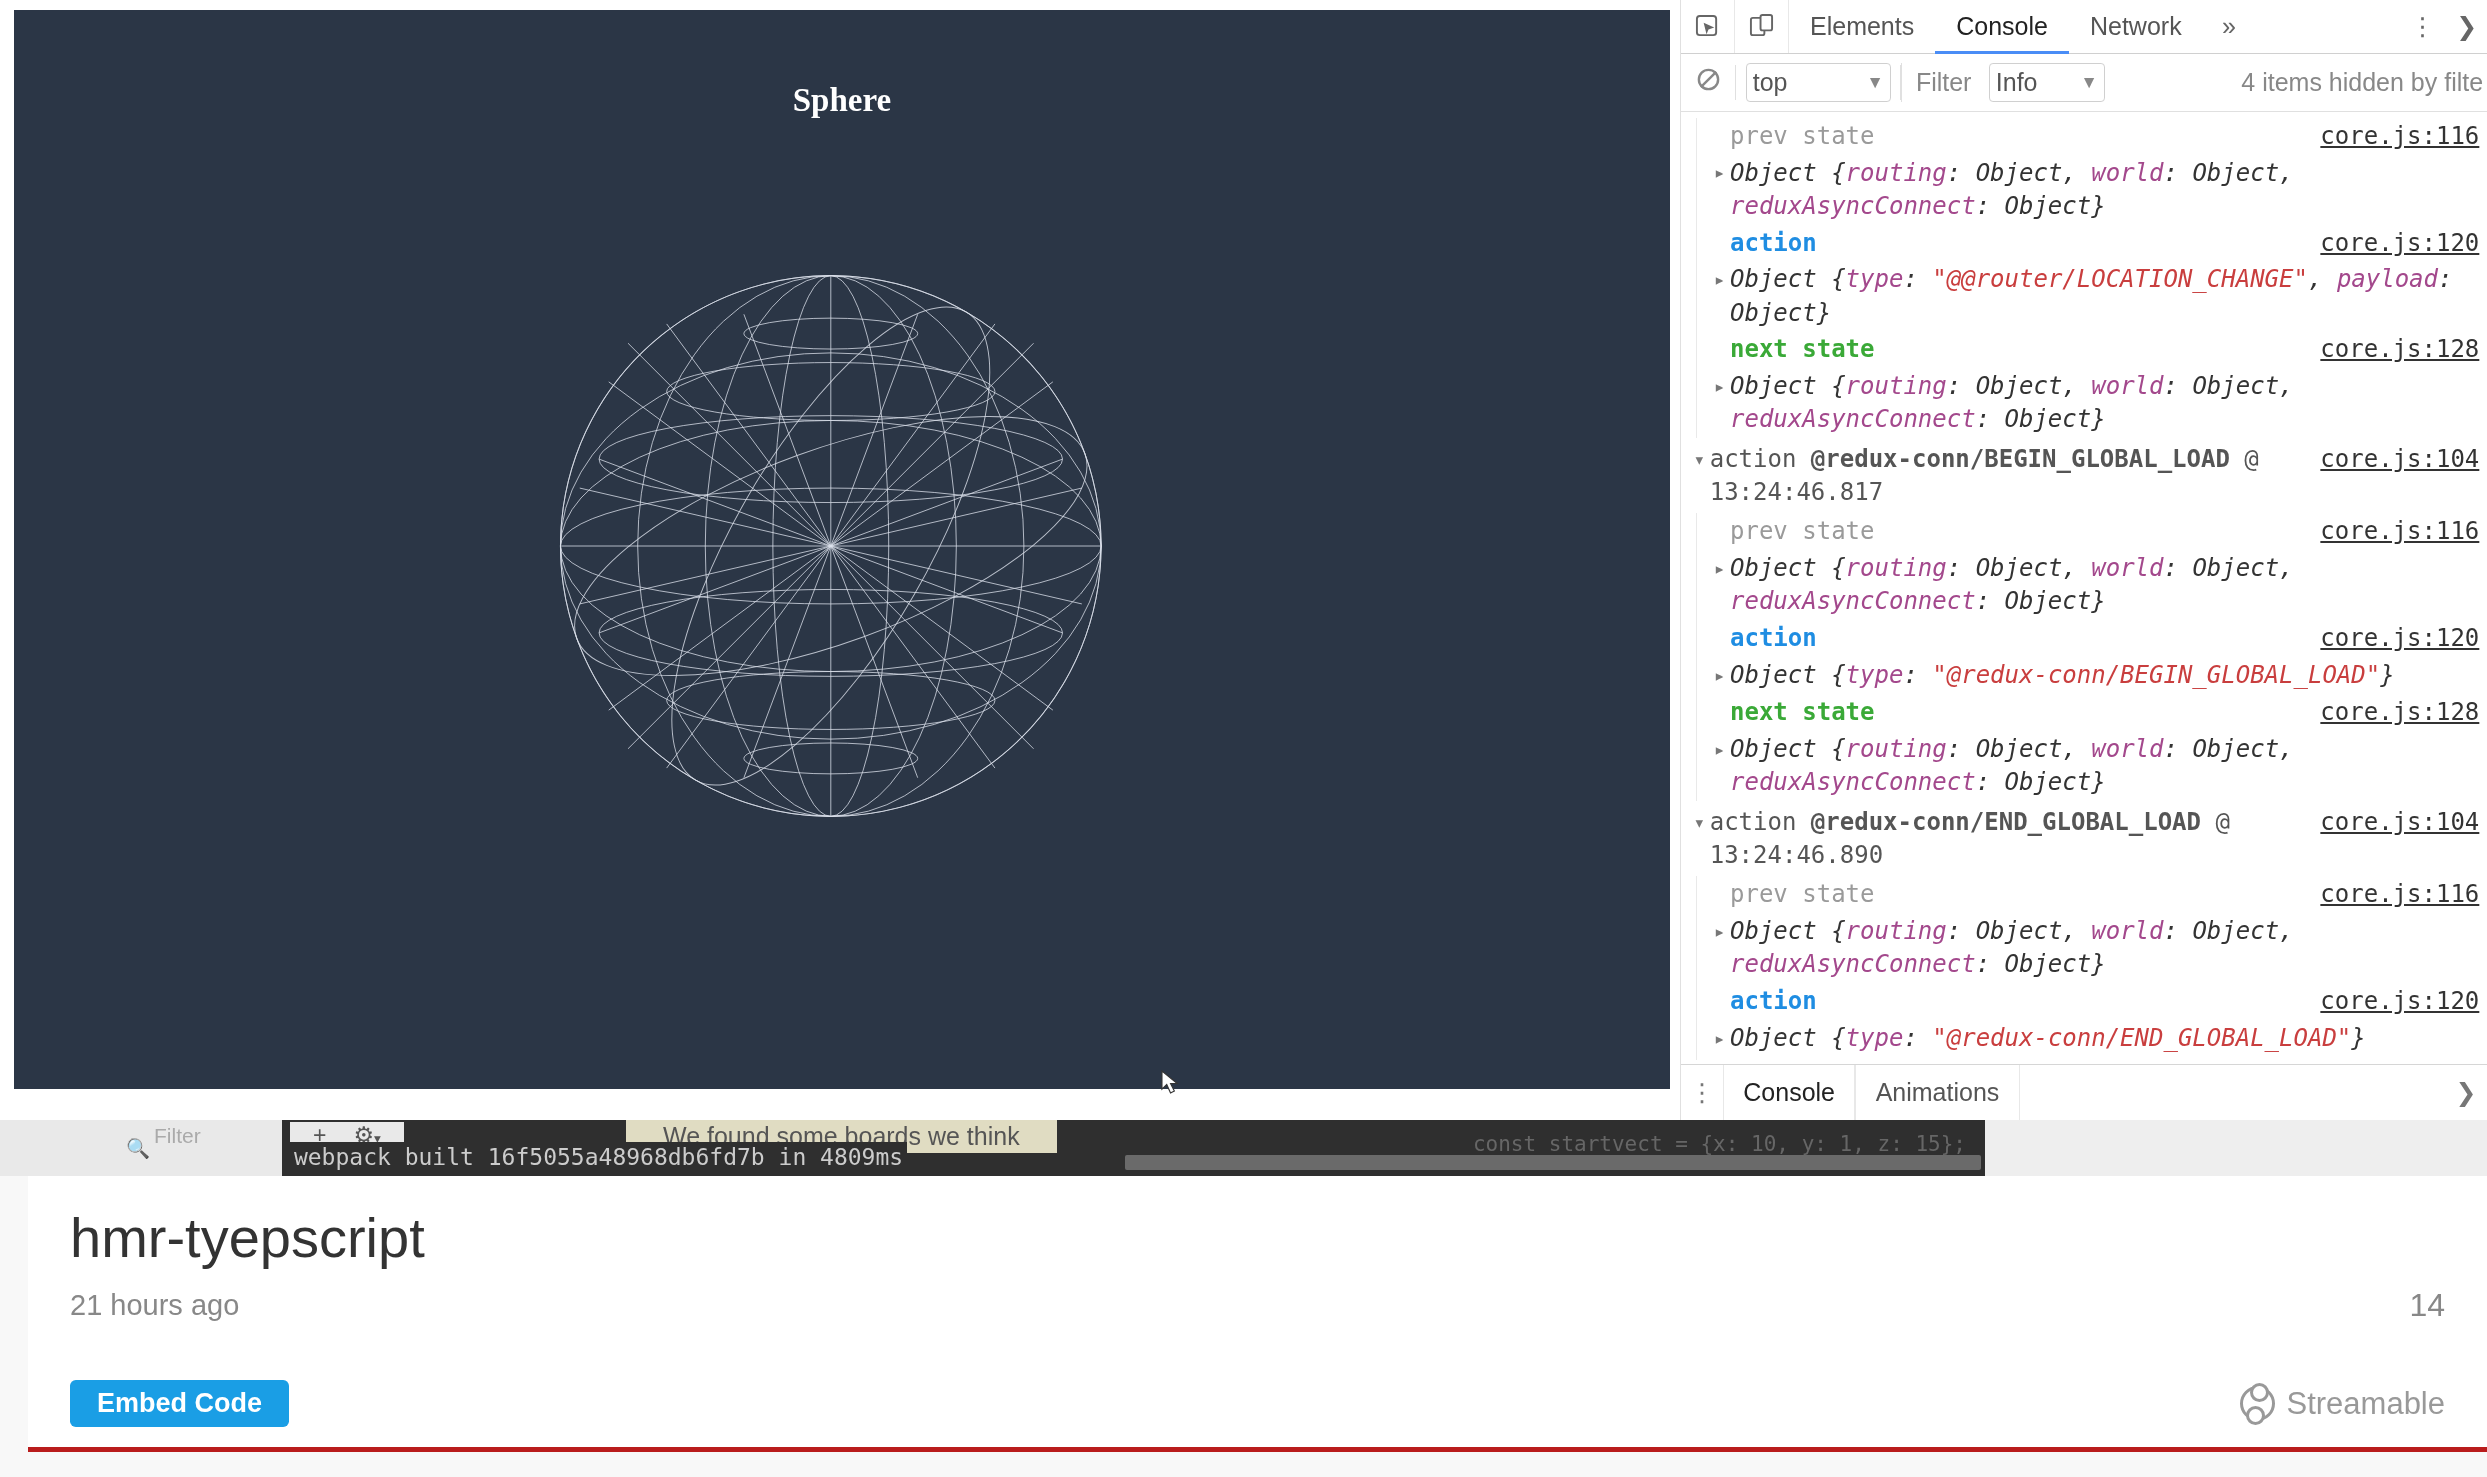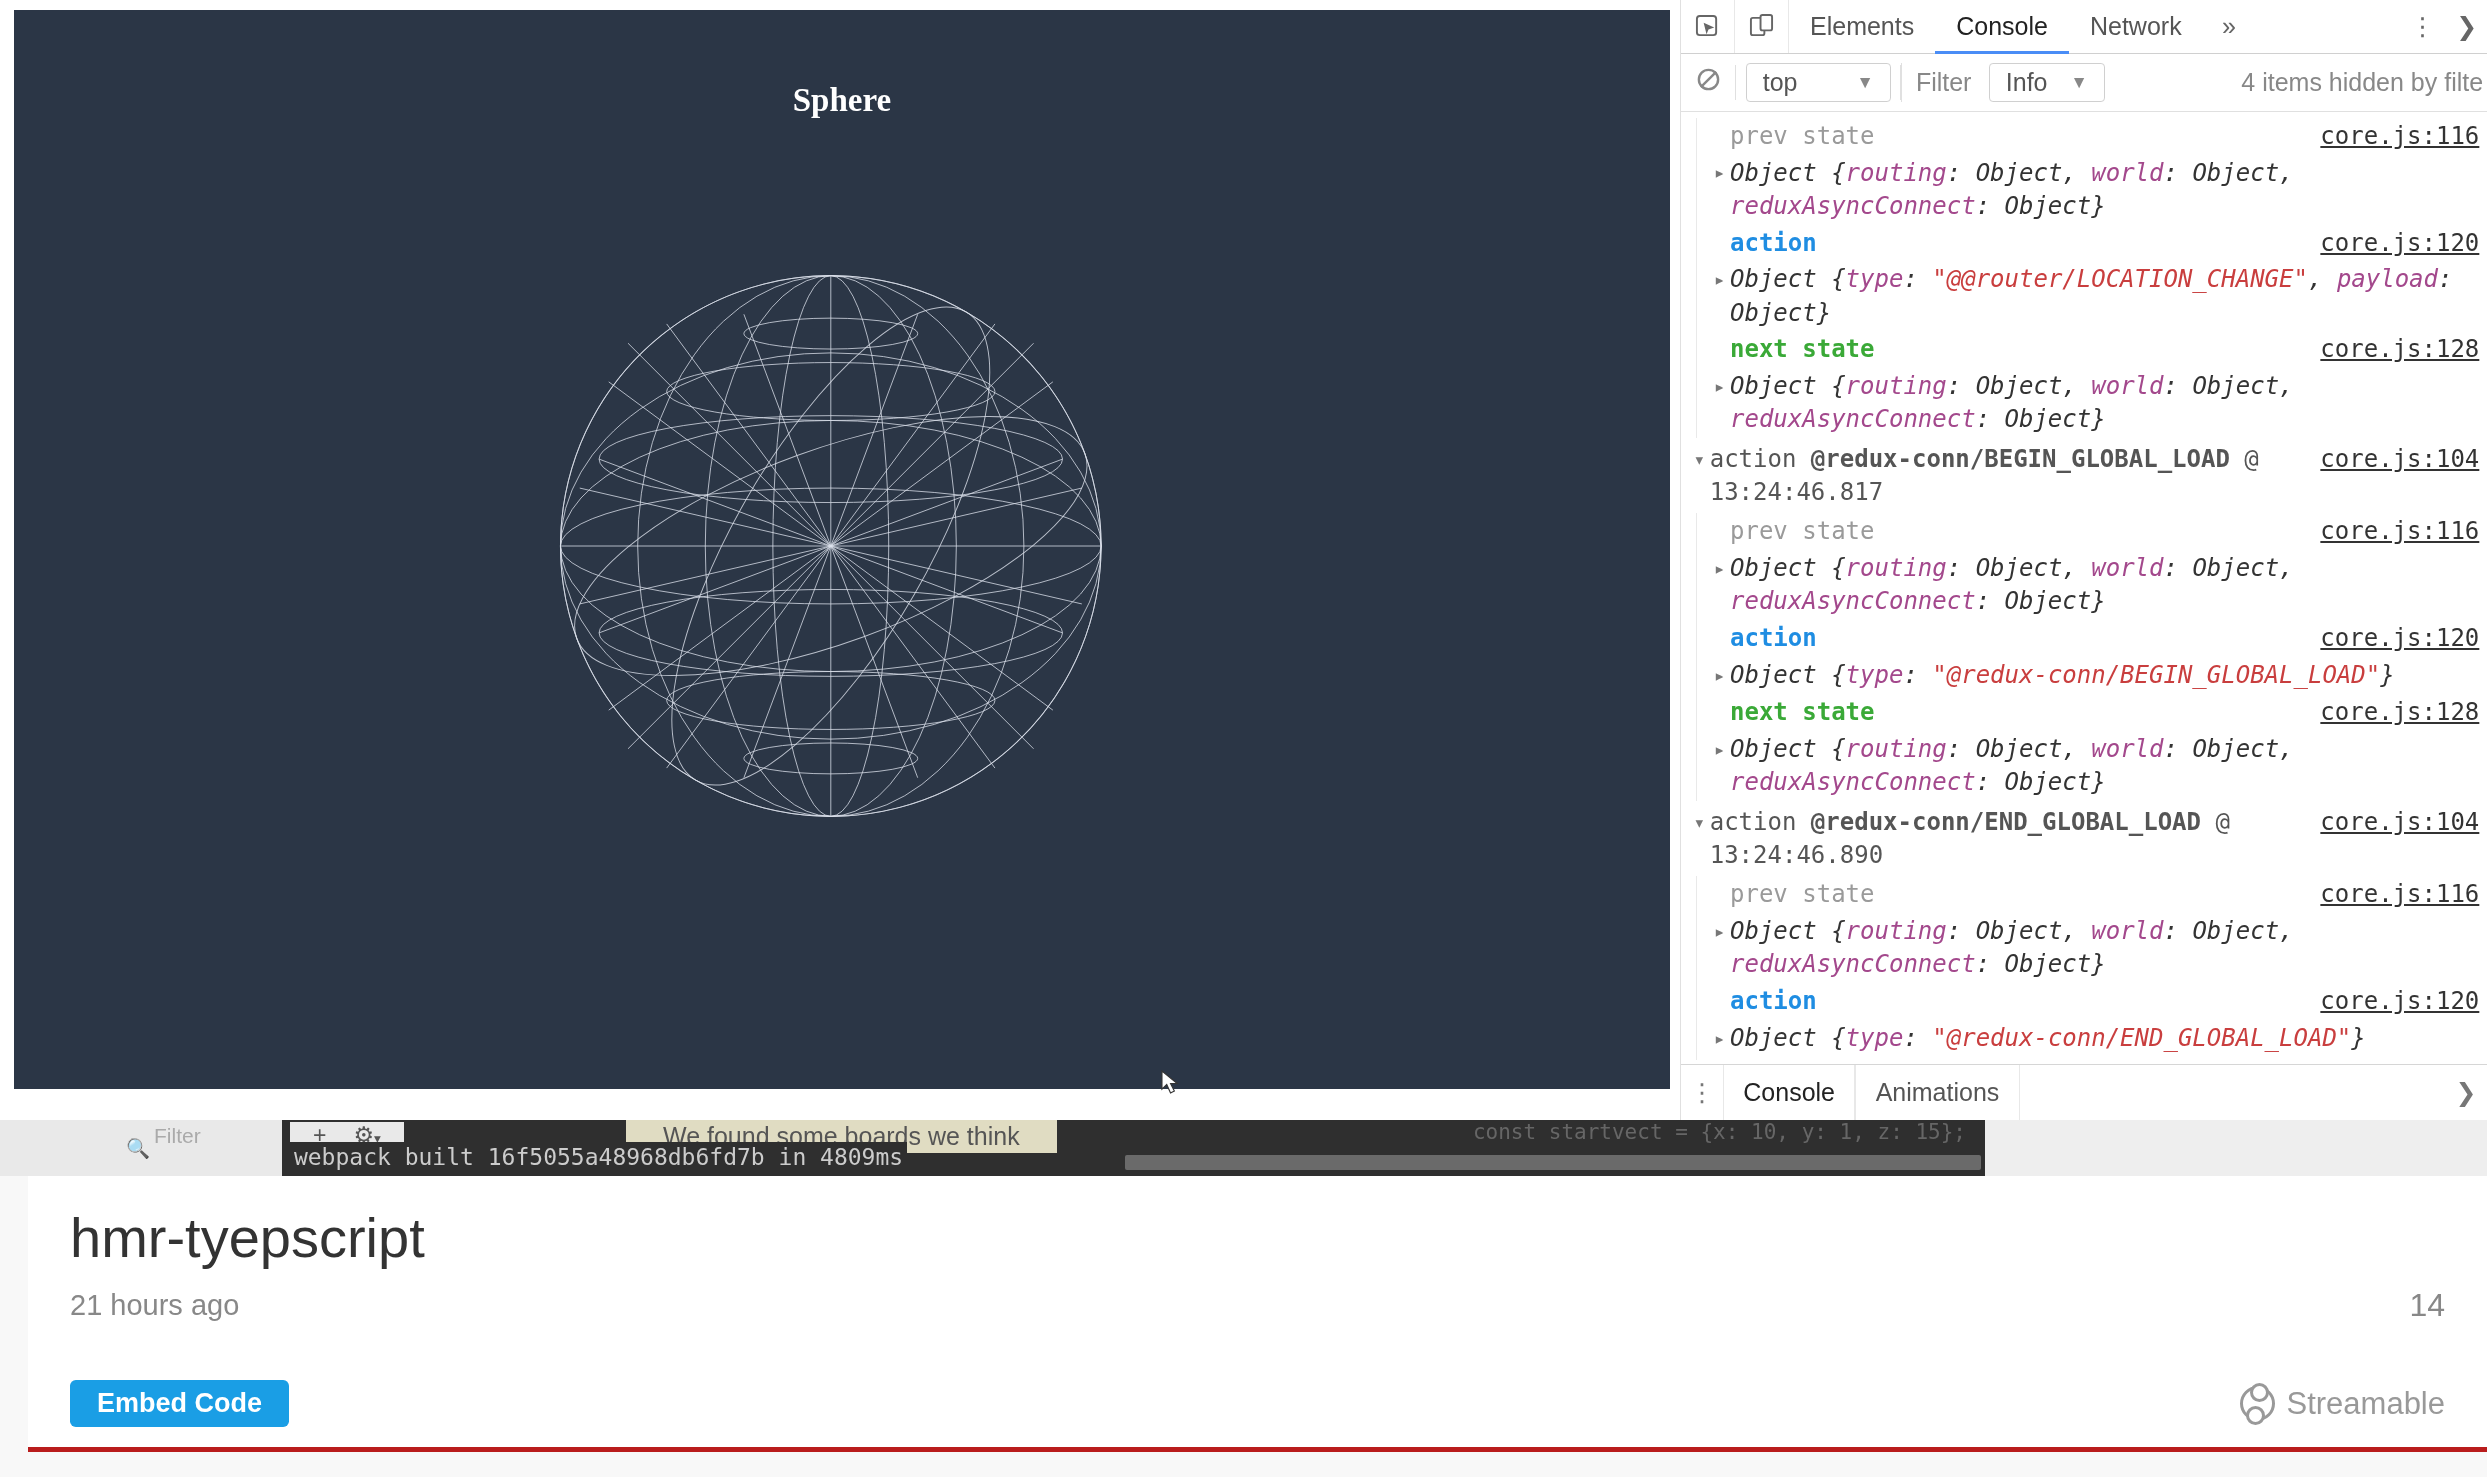--- a/index.html
+++ b/index.html
@@ -115,21 +115,21 @@
     border-bottom: 1px solid #e0e0e0;
     color: #555;
     font-size: 25px;
   }
   .fb-icon { width: 54px; text-align: center; color: #888; }
   .fb-sep { width: 1px; height: 60%; background: #e0e0e0; }
   .fb-select {
     display: flex;
     align-items: center;
     justify-content: space-between;
-    padding: 0 16px;
+    padding: 0 6px;
     border: 1px solid #d0d0d0;
     border-radius: 3.9px;
     height: 39px;
     margin: 0 9.7px;
     min-width: 145px;
   }
   .fb-select.small { min-width: 116px; }
   .fb-caret { color: #888; font-size: 17.4px; }
   .fb-filter {
     padding: 0 7.7px 0 13.5px;
@@ -268,21 +268,21 @@
     bottom: 3.9px;
     font-family: Menlo, Monaco, monospace;
     font-size: 23px;
     color: #ccc;
     background: #2f2f2f;
     padding: 1.9px 3.9px;
   }
   .ide-code-hint {
     position: absolute;
     right: 521px;
-    top: 0;
+    top: 12px;
     font-family: Menlo, Monaco, monospace;
     font-size: 21px;
     color: #666;
   }
   .ide-scrollbar {
     position: absolute;
     left: 1125px;
     right: 506px;
     bottom: 5.8px;
     height: 15.4px;

